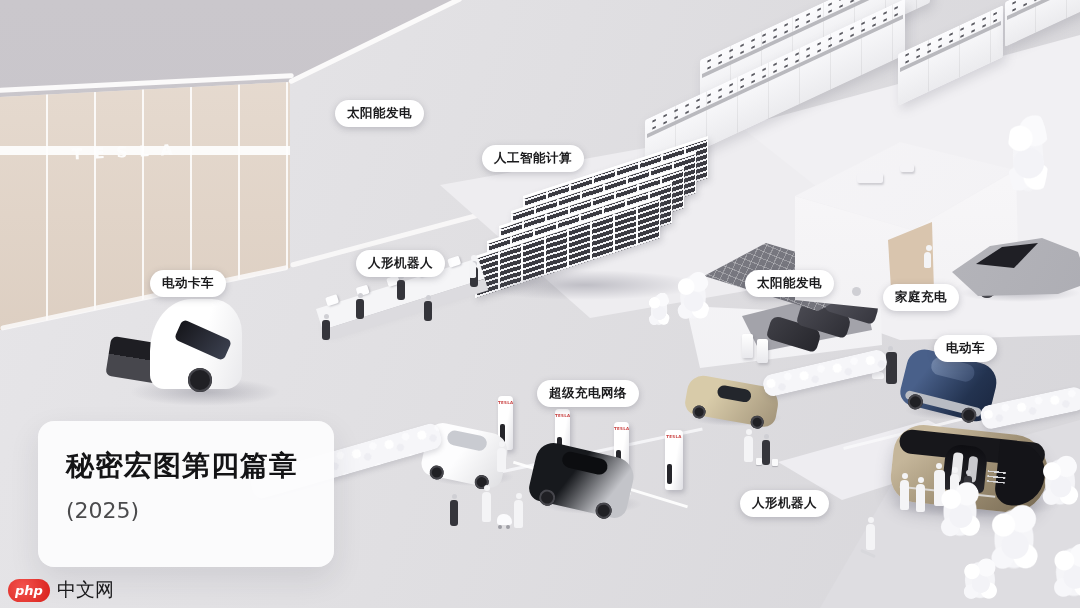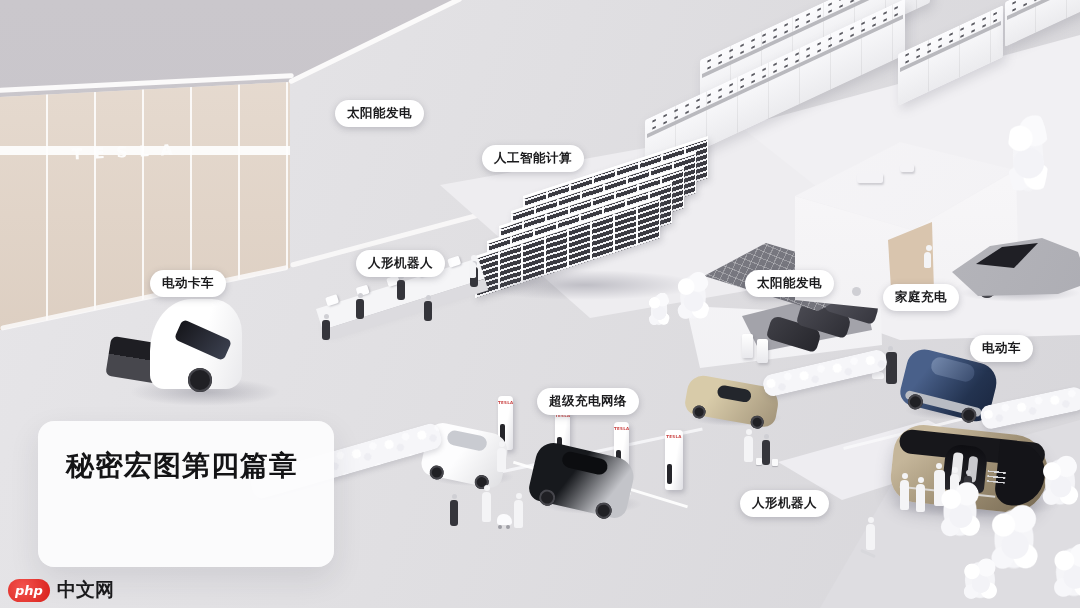--- a/index.html
+++ b/index.html
@@ -40,21 +40,21 @@
   
   .card{left:38px;top:421px;width:296px;height:146px;background:rgba(252,252,253,.96);
     border-radius:16px;box-shadow:0 12px 30px rgba(40,40,55,.10);padding:26px 28px;z-index:50}
   .card h1{font-size:28px;font-weight:800;color:#141416;letter-spacing:1px}
   .card p{font-size:22px;color:#4b4b4d;margin-top:13px}
   .card p+p{margin-top:5px}
   .wm{left:8px;top:577px;display:flex;align-items:center;z-index:50}
   .wm-badge{width:42px;height:23px;background:radial-gradient(circle at 35% 35%,#f2534d,#d81f1a);
     border-radius:12px;color:#fff;font-size:13px;font-style:italic;font-weight:800;
     display:flex;align-items:center;justify-content:center}
-  .wm-site{margin-left:7px;font-size:19px;font-weight:700;color:#1a1a1c}
+  .wm-site{margin-left:7px;font-size:19px;font-weight:400;color:#1a1a1c}
 
   
   .mp{transform:skewY(-25deg);transform-origin:left top;border-radius:2px;
     background:repeating-linear-gradient(90deg,rgba(0,0,0,0) 0 30px,rgba(0,0,0,.06) 30px 31px),
       linear-gradient(#fcfcfe,#ebebee);
     box-shadow:3px 6px 10px rgba(110,110,125,.22)}
   .mp::before{content:"";position:absolute;left:4px;right:4px;top:2px;height:12px;
     background-image:radial-gradient(ellipse 3px 2px at 5px 3px,#5d5d64 60%,transparent 70%);
     background-size:11px 7px}
   .mp::after{content:"";position:absolute;left:2px;right:2px;top:15px;height:4px;background:#b9b9be}
@@ -339,26 +339,27 @@
   <div class="abs tree" style="left:1040px;top:452px;width:40px;height:60px"></div>
   <div class="abs tree" style="left:1050px;top:540px;width:48px;height:64px"></div>
   <div class="abs tree" style="left:960px;top:556px;width:40px;height:48px"></div>
 
   <div class="abs pill" style="left:335px;top:100px">太阳能发电</div>
   <div class="abs pill" style="left:482px;top:145px">人工智能计算</div>
   <div class="abs pill" style="left:150px;top:270px">电动卡车</div>
   <div class="abs pill" style="left:356px;top:250px">人形机器人</div>
   <div class="abs pill" style="left:745px;top:270px">太阳能发电</div>
   <div class="abs pill" style="left:883px;top:284px">家庭充电</div>
-  <div class="abs pill" style="left:970px;top:335px">电动车</div>
-  <div class="abs pill" style="left:537px;top:388px">超级充电网络</div>
+  <div class="abs pill" style="left:934px;top:335px">电动车</div>
+  <div class="abs pill" style="left:537px;top:380px">超级充电网络</div>
   <div class="abs pill" style="left:740px;top:490px">人形机器人</div>
 
   <div class="abs card">
     <h1>秘密宏图第四篇章</h1>
+    <p>(2025)</p>
   </div>
 
   <div class="abs wm">
     <span class="wm-badge">php</span>
     <span class="wm-site">中文网</span>
   </div>
 
 </div>
 
 </body></html>

